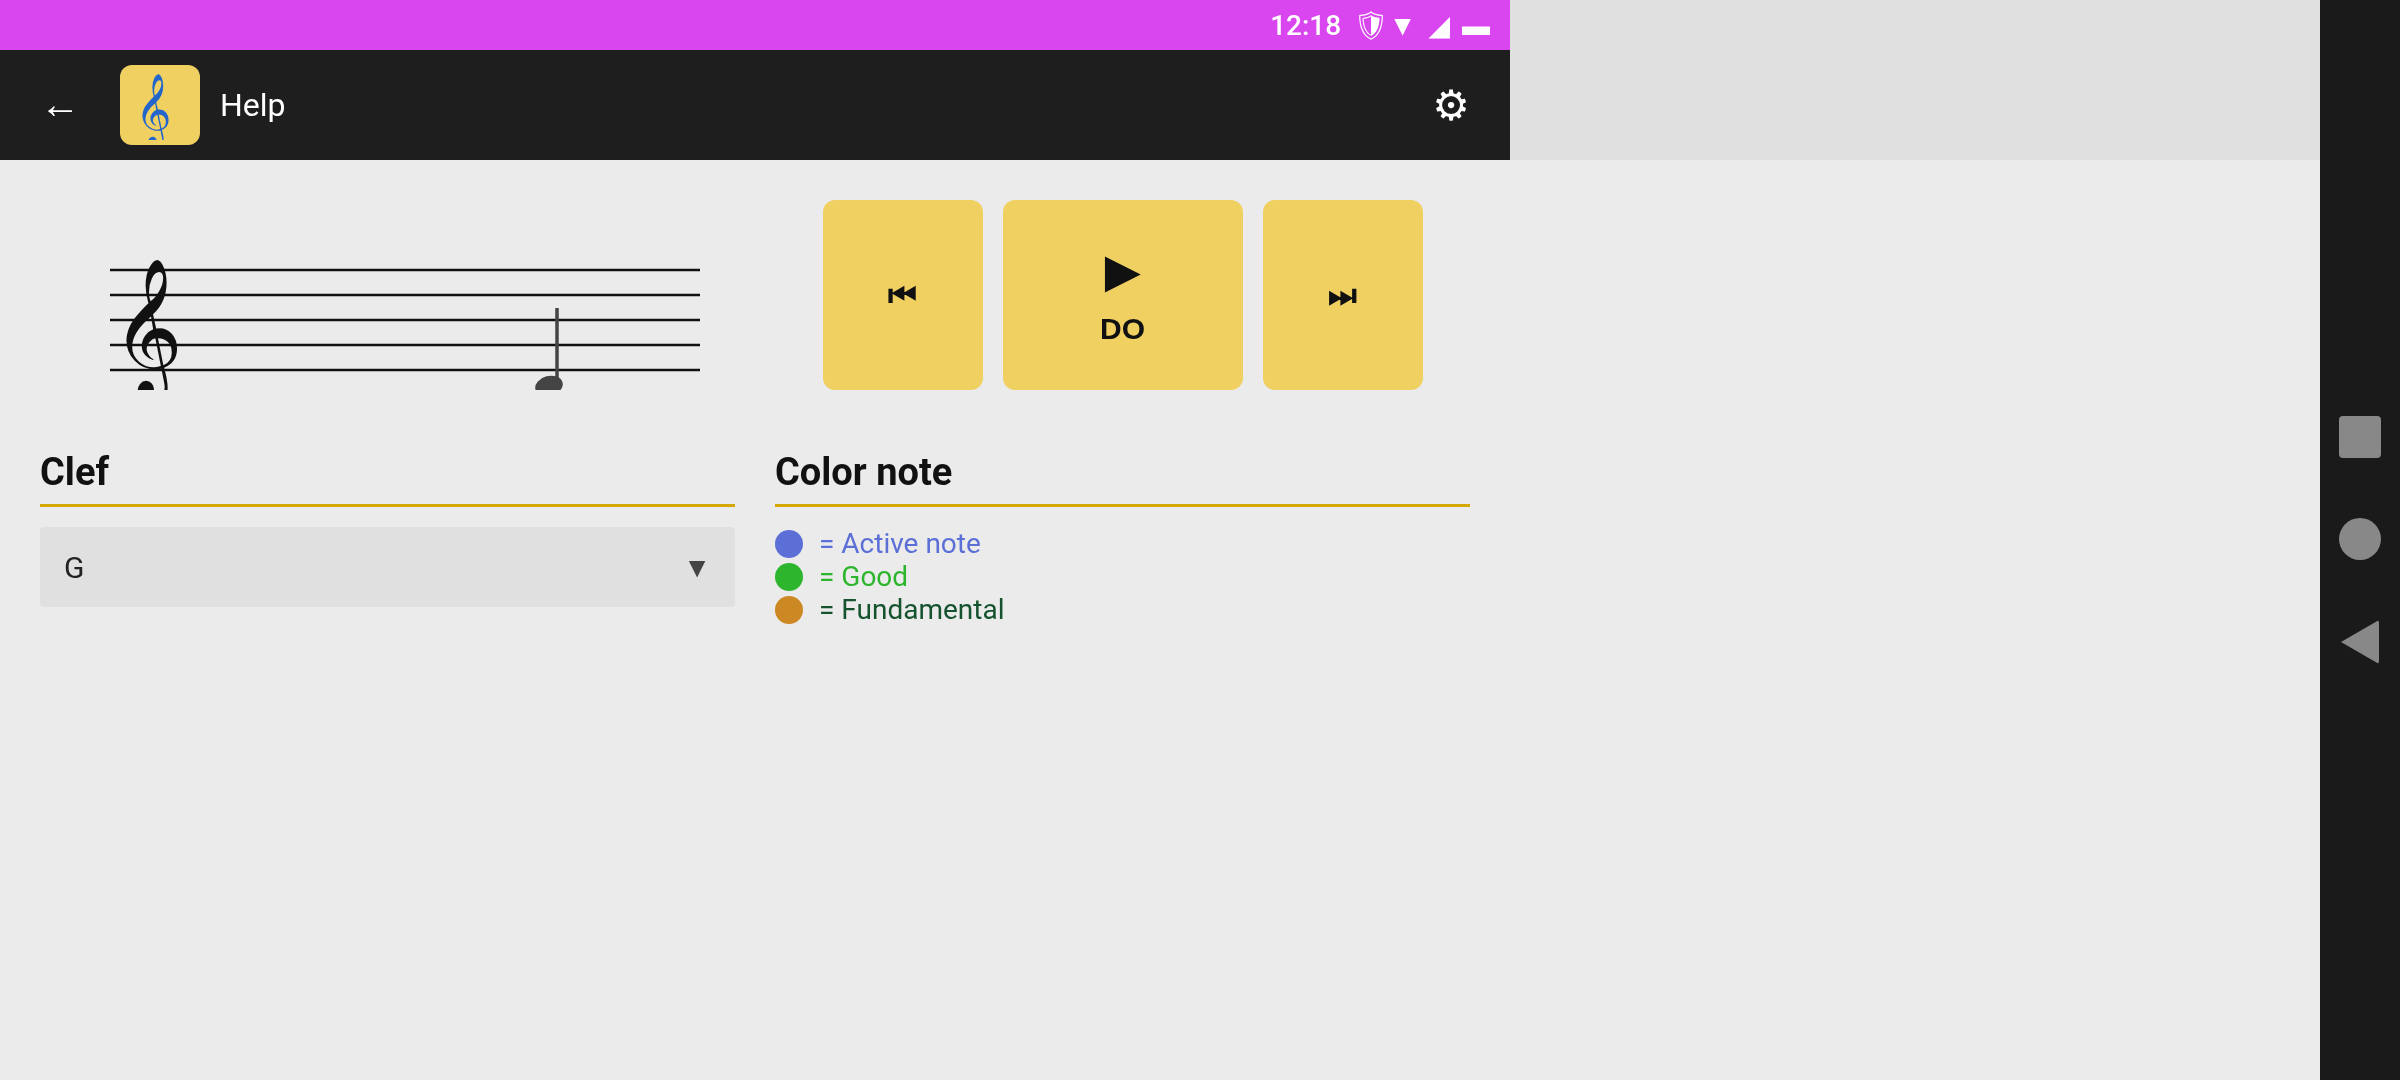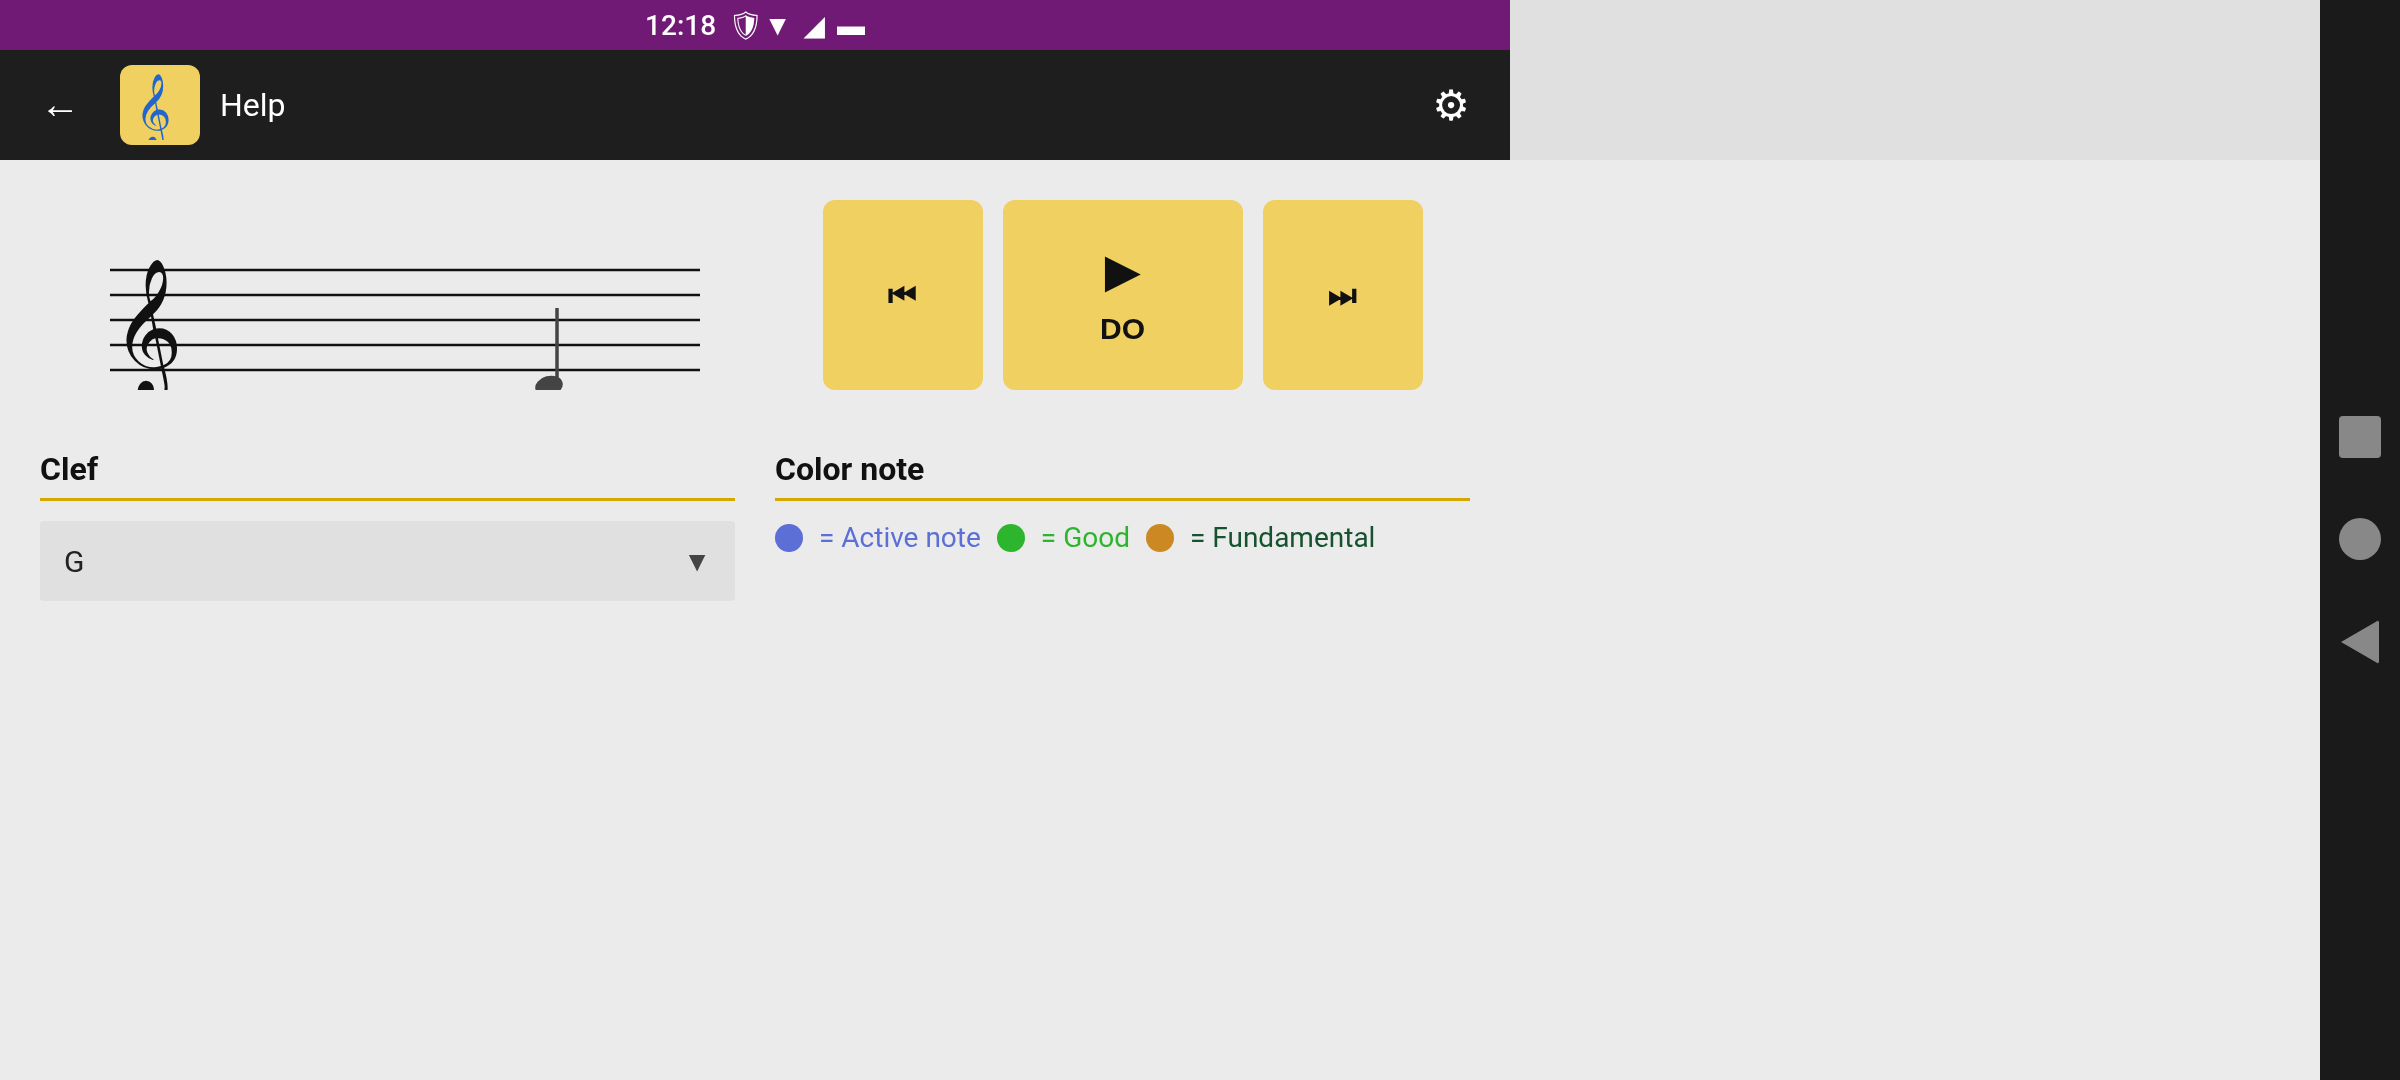--- a/index.html
+++ b/index.html
@@ -12,24 +12,24 @@
       overflow: hidden;
       position: relative;
     }
 
     
     .status-bar {
       position: absolute;
       top: 0; left: 0;
       width: 1510px;
       height: 50px;
-      background: #701a75;
-      display: flex;
-      align-items: center;
-      justify-content: center;
+      background: #d946ef;
+      display: flex;
+      align-items: center;
+      justify-content: flex-end;
       padding: 0 20px;
       color: white;
       font-size: 28px;
       font-weight: 500;
       z-index: 10;
     }
 
     .status-bar-left {
       display: flex;
       align-items: center;
@@ -188,21 +188,21 @@
 
     .section-left {
       flex: 1;
     }
 
     .section-right {
       flex: 1;
     }
 
     .section-title {
-      font-size: 32px;
+      font-size: 38px;
       font-weight: bold;
       color: #111;
       margin-bottom: 10px;
     }
 
     .section-divider {
       height: 3px;
       background: #d4a800;
       margin-bottom: 20px;
     }
@@ -224,21 +224,21 @@
     }
 
     .dropdown-arrow {
       font-size: 28px;
       color: #444;
     }
 
     
     .color-items {
       display: flex;
-      gap: 16px;
+      flex-direction: column;
       margin-top: 20px;
     }
 
     .color-item {
       display: flex;
       align-items: center;
       gap: 16px;
       font-size: 28px;
     }
 

